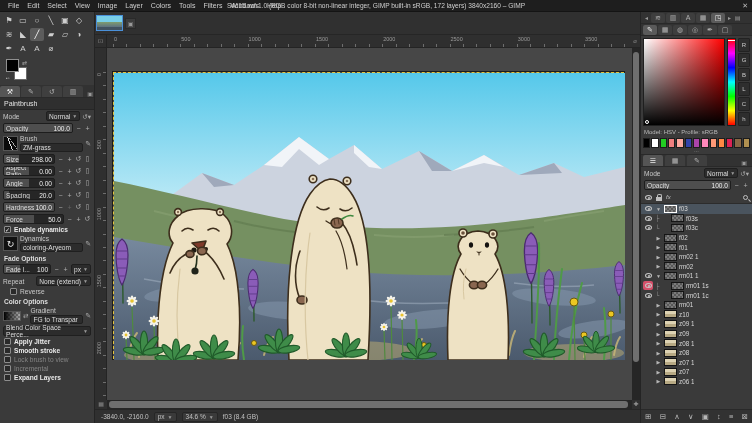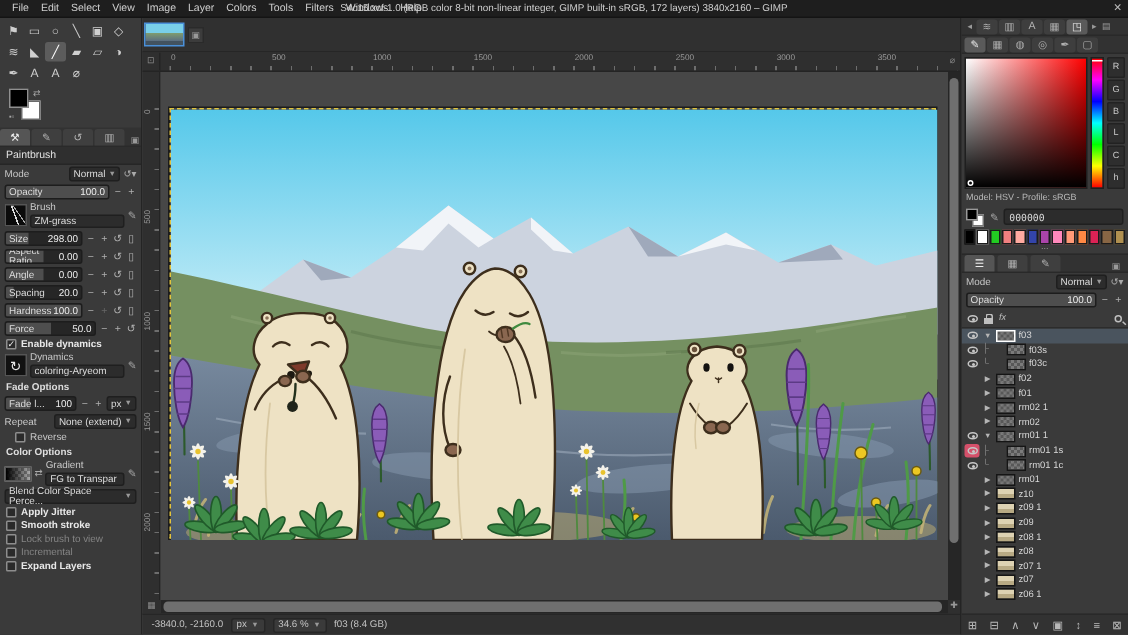--- a/index.html
+++ b/index.html
@@ -647,28 +647,20 @@
         <div class="chancol" id="chancol">
             <div class="chanbtn">R</div>
             <div class="chanbtn">G</div>
             <div class="chanbtn">B</div>
             <div class="chanbtn">L</div>
             <div class="chanbtn">C</div>
             <div class="chanbtn">h</div>
           </div>
       </div>
       <div class="modelinfo">Model: HSV - Profile: sRGB</div>
-      <div class="hexrow">
-        <span class="minifg">
-            <span class="f"></span>
-            <span class="b"></span>
-          </span>
-        <span class="editpen">✎</span>
-        <span class="hexfield">000000</span>
-      </div>
       <div class="palette" id="palette">
           <div class="pswatch" style="background: rgb(0, 0, 0);"></div>
           <div class="pswatch" style="background: rgb(255, 255, 255);"></div>
           <div class="pswatch" style="background: rgb(34, 204, 34);"></div>
           <div class="pswatch" style="background: rgb(240, 128, 128);"></div>
           <div class="pswatch" style="background: rgb(255, 170, 160);"></div>
           <div class="pswatch" style="background: rgb(51, 68, 170);"></div>
           <div class="pswatch" style="background: rgb(170, 68, 170);"></div>
           <div class="pswatch" style="background: rgb(255, 136, 187);"></div>
           <div class="pswatch" style="background: rgb(255, 153, 119);"></div>

